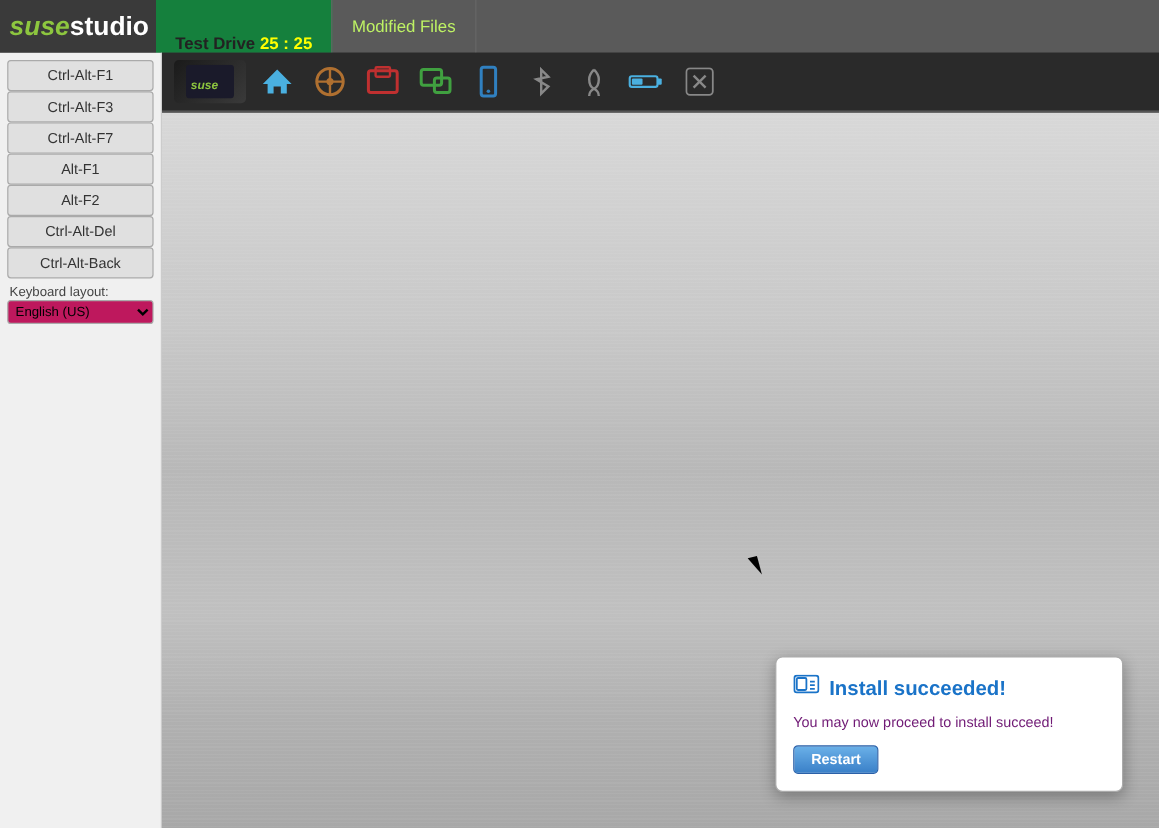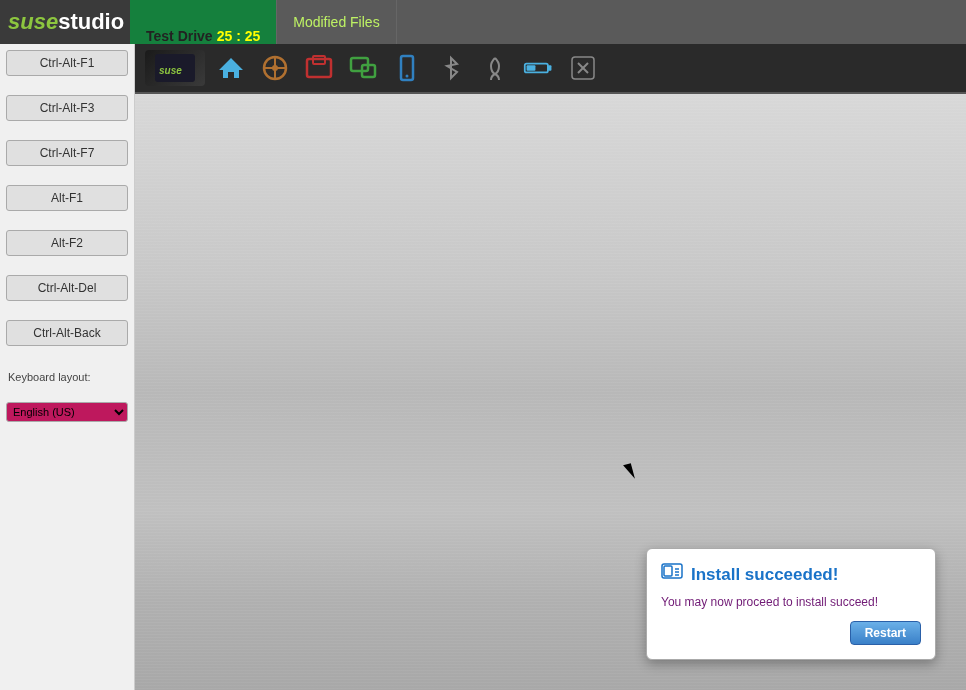--- a/index.html
+++ b/index.html
@@ -63,21 +63,21 @@
     }
 
     
     #sidebar {
       width: 135px;
       background: #f0f0f0;
       border-right: 1px solid #ccc;
       padding: 6px;
       display: flex;
       flex-direction: column;
-      gap: 19px;
+      gap: 0;
     }
 
     .sidebar-btn {
       background: #e0e0e0;
       border: 1px solid #aaa;
       border-radius: 3px;
       padding: 5px 4px;
       font-size: 12px;
       text-align: center;
       cursor: pointer;
@@ -201,21 +201,21 @@
 
     #notification-body {
       font-size: 12px;
       color: #701a75;
       margin-bottom: 10px;
       line-height: 1.4;
     }
 
     #notification-footer {
       display: flex;
-      justify-content: flex-end;
+      justify-content: flex-start;
     }
 
     #restart-btn {
       background: linear-gradient(to bottom, #6ab0e8, #3a80c8);
       color: white;
       border: 1px solid #2a60a8;
       border-radius: 4px;
       padding: 4px 14px;
       font-size: 12px;
       cursor: pointer;

